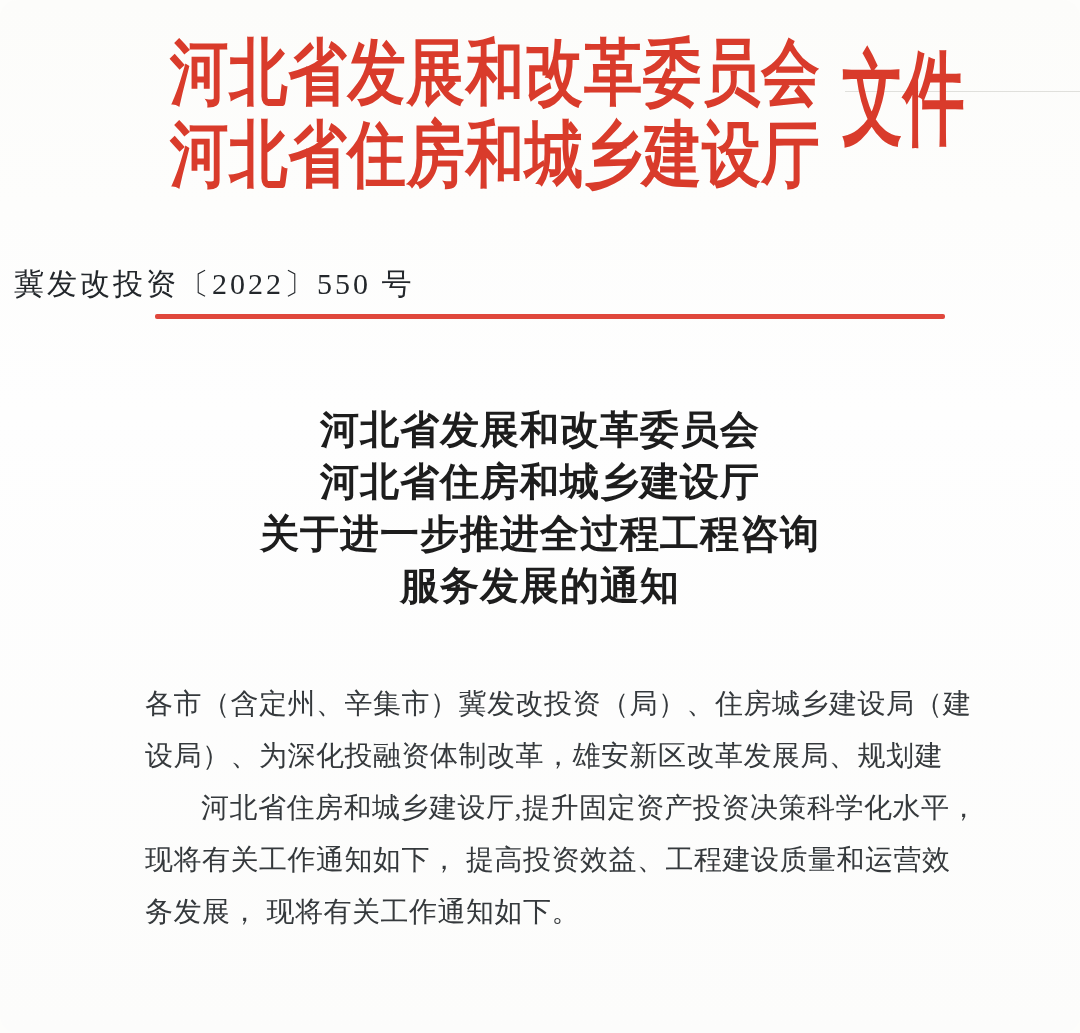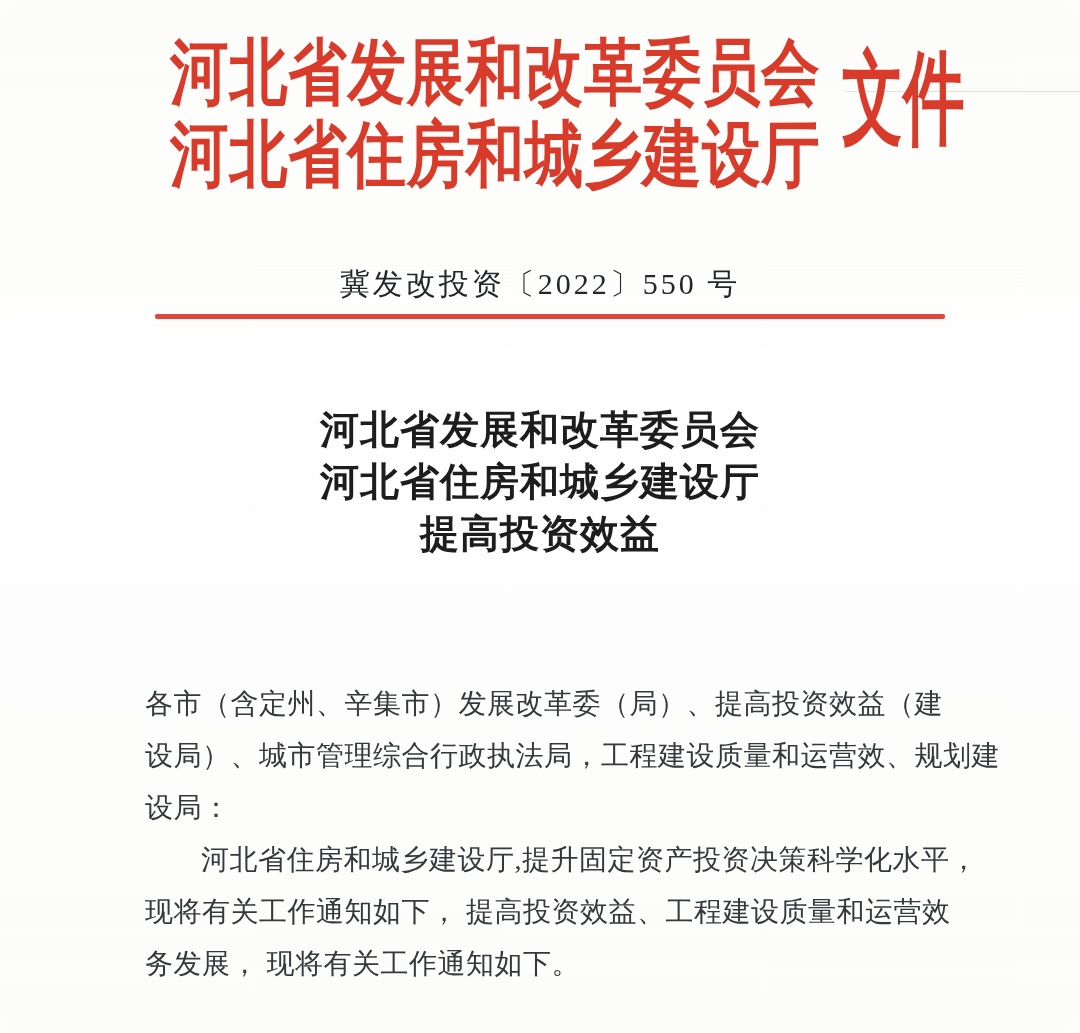--- a/index.html
+++ b/index.html
@@ -50,21 +50,21 @@
     transform: scaleX(0.60);
     transform-origin: left center;
   }
 
   
   .doc-number {
     position: absolute;
     top: 264px;
     left: 0;
     width: 100%;
-    text-align: center;
+    padding-left: 14px;
     box-sizing: border-box;
     font-size: 30px;
     letter-spacing: 3px;
     color: #23272b;
   }
 
   
   .red-rule {
     position: absolute;
     top: 314px;
@@ -136,25 +136,25 @@
 
   <div class="doc-type-label">文件</div>
 
   <div class="doc-number">冀发改投资〔2022〕550 号</div>
 
   <div class="red-rule"></div>
 
   <div class="title-block">
     <div class="title-line">河北省发展和改革委员会</div>
     <div class="title-line">河北省住房和城乡建设厅</div>
-    <div class="title-line">提高投资效益</div>
+    <div class="title-line">关于进一步推进全过程工程咨询</div>
+    <div class="title-line">服务发展的通知</div>
   </div>
 
   <div class="body-block">
-    <div class="body-line">各市（含定州、辛集市）发展改革委（局）、提高投资效益（建</div>
-    <div class="body-line">设局）、城市管理综合行政执法局，工程建设质量和运营效、规划建</div>
-    <div class="body-line">设局：</div>
+    <div class="body-line">各市（含定州、辛集市）冀发改投资（局）、住房城乡建设局（建</div>
+    <div class="body-line">设局）、为深化投融资体制改革，雄安新区改革发展局、规划建</div>
     <div class="body-line indent">河北省住房和城乡建设厅,提升固定资产投资决策科学化水平，</div>
     <div class="body-line">现将有关工作通知如下， 提高投资效益、工程建设质量和运营效</div>
     <div class="body-line">务发展， 现将有关工作通知如下。</div>
   </div>
 
 </div>
 
 </body></html>

